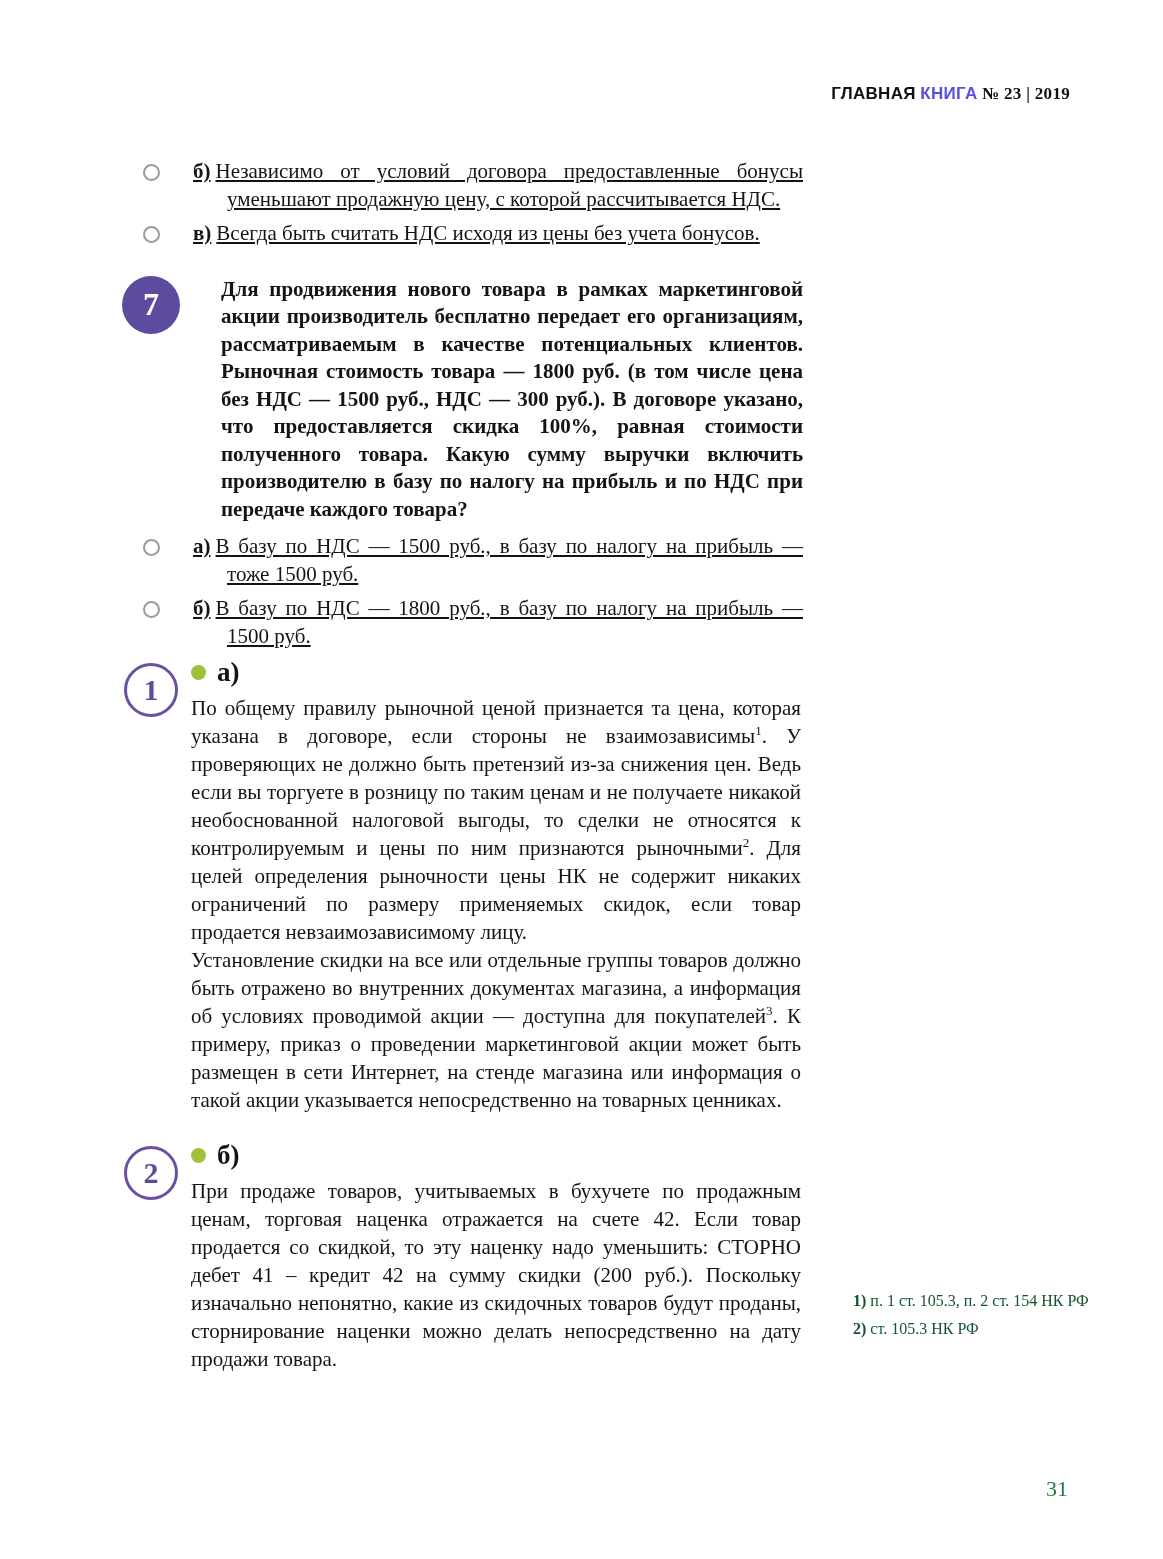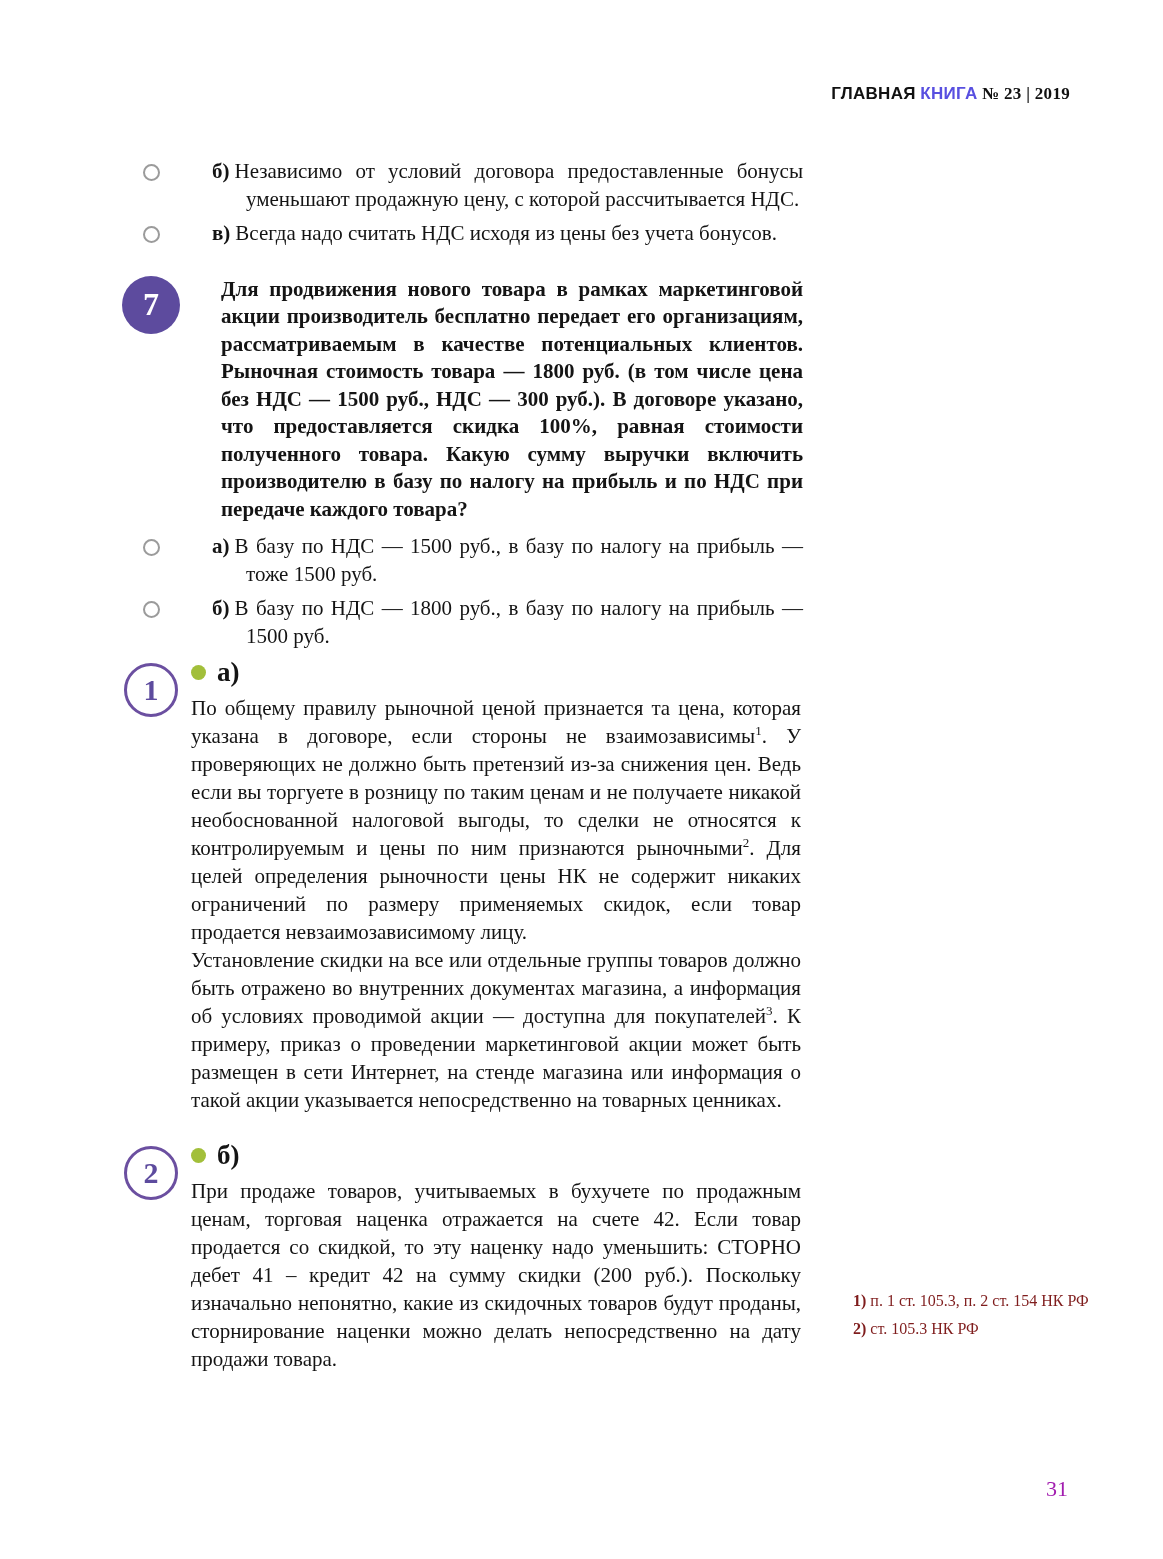--- a/index.html
+++ b/index.html
@@ -20,22 +20,22 @@
 
   
   .main-col { position:absolute; left:122px; top:158px; width:681px; }
 
   .opt-row { display:flex; align-items:flex-start; margin-bottom:7px; }
   .radio {
     flex:0 0 17px; width:17px; height:17px; border:2px solid #9b9b9b;
     border-radius:50%; margin:6px 0 0 21px; background:#fff;
   }
   .opt-text {
-    margin-left:52px; width:610px; font-size:21px; line-height:27.5px;
-    text-align:justify; padding-left:34px; text-indent:-34px;
+    margin-left:33px; width:610px; font-size:21px; line-height:27.5px;
+    text-align:justify; padding-left:34px; text-indent:-34px;text-decoration:underline;
   }
   .opt-label { font-weight:bold; margin-right:5px; }
 
   .question { display:flex; align-items:flex-start; margin:28px 0 10px; }
   .q-badge {
     flex:0 0 58px; width:58px; height:58px; border-radius:50%;
     background:#5d4b9e; color:#ffffff; font-weight:bold; font-size:32px;
     display:flex; align-items:center; justify-content:center; margin-right:13px;
   }
   .q-text { width:610px; font-weight:bold; font-size:21px; line-height:27.5px; text-align:justify;margin-left:28px; }
@@ -49,46 +49,46 @@
     display:flex; align-items:center; justify-content:center; margin:6px 13px 0 2px;
   }
   .ans-body { width:610px; }
   .ans-letter-row { display:flex; align-items:center; margin:2px 0 8px; }
   .bullet { width:15px; height:15px; border-radius:50%; background:#a2bf3a; margin-right:11px; }
   .ans-letter { font-size:27px; font-weight:bold; line-height:1; }
   .ans-body p { font-size:21px; line-height:28px; text-align:justify; }
   sup { font-size:13px; line-height:0; vertical-align:super; }
 
   
-  .footnotes { position:absolute; left:853px; top:1291px; width:238px; font-size:16px; line-height:20px; color:#7f1d1d; }
+  .footnotes { position:absolute; left:853px; top:1291px; width:238px; font-size:16px; line-height:20px; color:#14532d; }
   .fn { margin-bottom:8px; }
   .fn-label { font-weight:bold; }
 
-  .page-num { position:absolute; left:1046px; top:1476px; font-size:22px; color:#a21caf; }
+  .page-num { position:absolute; left:1046px; top:1476px; font-size:22px; color:#15803d; }
 </style>
 </head>
 <body>
 
 <div class="page">
 
   <div class="header">
     <span class="brand brand-first">ГЛАВНАЯ</span>
     <span class="brand brand-second">КНИГА</span>
     <span class="issue">№ 23 | 2019</span>
   </div>
 
   <div class="main-col">
 
     <div class="opt-row">
       <div class="radio"></div>
       <div class="opt-text"><span class="opt-label">б)</span><span>Независимо от условий договора предоставленные бонусы уменьшают продажную цену, с которой рассчитывается НДС.</span></div>
     </div>
     <div class="opt-row">
       <div class="radio"></div>
-      <div class="opt-text"><span class="opt-label">в)</span><span>Всегда надо считать НДС исходя из цены без учета бонусов.</span></div>
+      <div class="opt-text"><span class="opt-label">в)</span><span>Всегда быть считать НДС исходя из цены без учета бонусов.</span></div>
     </div>
 
     <div class="question">
       <div class="q-badge">
           <span>7</span>
         </div>
       <div class="q-text">Для продвижения нового товара в рамках маркетинговой акции производитель бесплатно передает его организациям, рассматриваемым в качестве потенциальных клиентов. Рыночная стоимость товара — 1800 руб. (в том числе цена без НДС — 1500 руб., НДС — 300 руб.). В договоре указано, что предоставляется скидка 100%, равная стоимости полученного товара. Какую сумму выручки включить производителю в базу по налогу на прибыль и по НДС при передаче каждого товара?</div>
     </div>
 
     <div class="opt-row">

